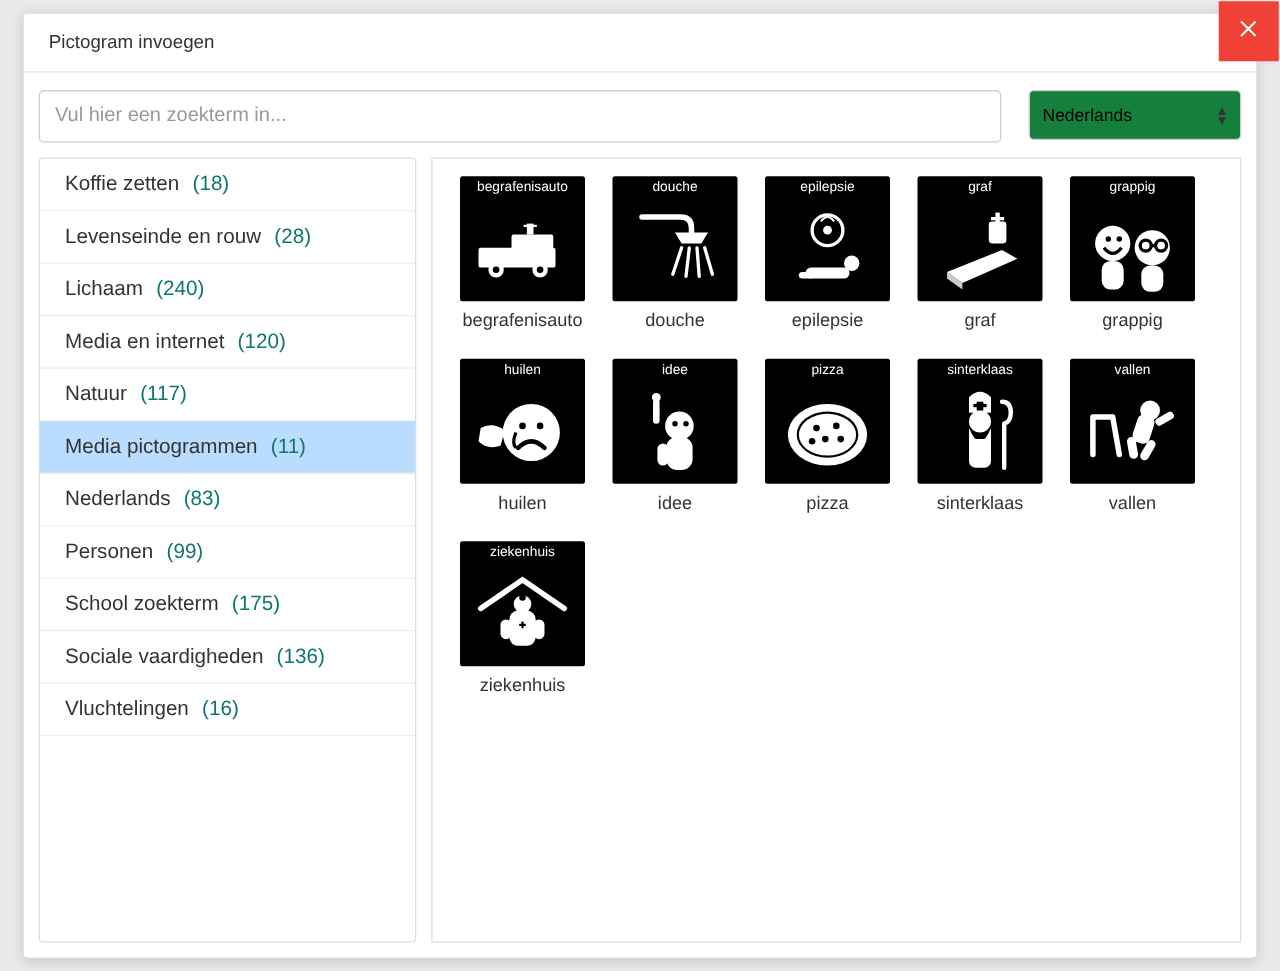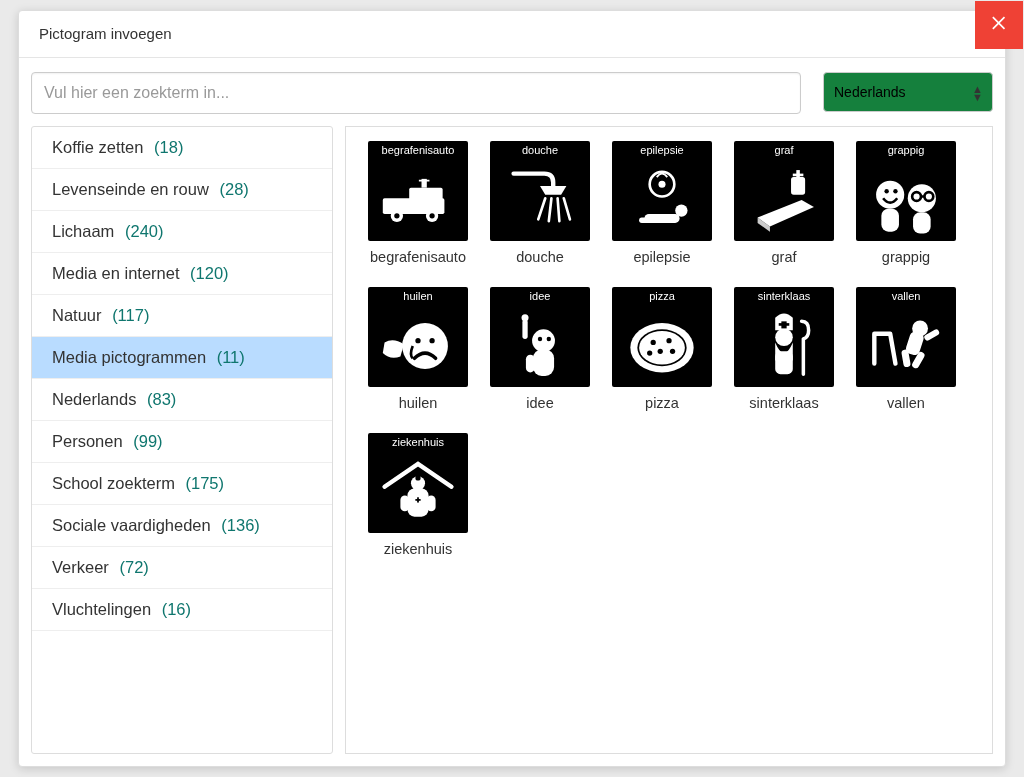--- a/index.html
+++ b/index.html
@@ -69,21 +69,20 @@
             <div class="cat"><span>Koffie zetten</span> <span class="count">(18)</span></div>
             <div class="cat"><span>Levenseinde en rouw</span> <span class="count">(28)</span></div>
             <div class="cat"><span>Lichaam</span> <span class="count">(240)</span></div>
             <div class="cat"><span>Media en internet</span> <span class="count">(120)</span></div>
             <div class="cat"><span>Natuur</span> <span class="count">(117)</span></div>
             <div class="cat selected"><span>Media pictogrammen</span> <span class="count">(11)</span></div>
             <div class="cat"><span>Nederlands</span> <span class="count">(83)</span></div>
             <div class="cat"><span>Personen</span> <span class="count">(99)</span></div>
             <div class="cat"><span>School zoekterm</span> <span class="count">(175)</span></div>
             <div class="cat"><span>Sociale vaardigheden</span> <span class="count">(136)</span></div>
-            <div class="cat"><span>Verkeer</span> <span class="count">(72)</span></div>
             <div class="cat"><span>Vluchtelingen</span> <span class="count">(16)</span></div>
           </div>
       </div>
 
       <div class="grid-panel">
         <div class="grid" id="picto-grid">
             <div class="picto">
               <div class="thumb">
                 <div class="thumb-label">begrafenisauto</div>
                 <div class="thumb-art">

